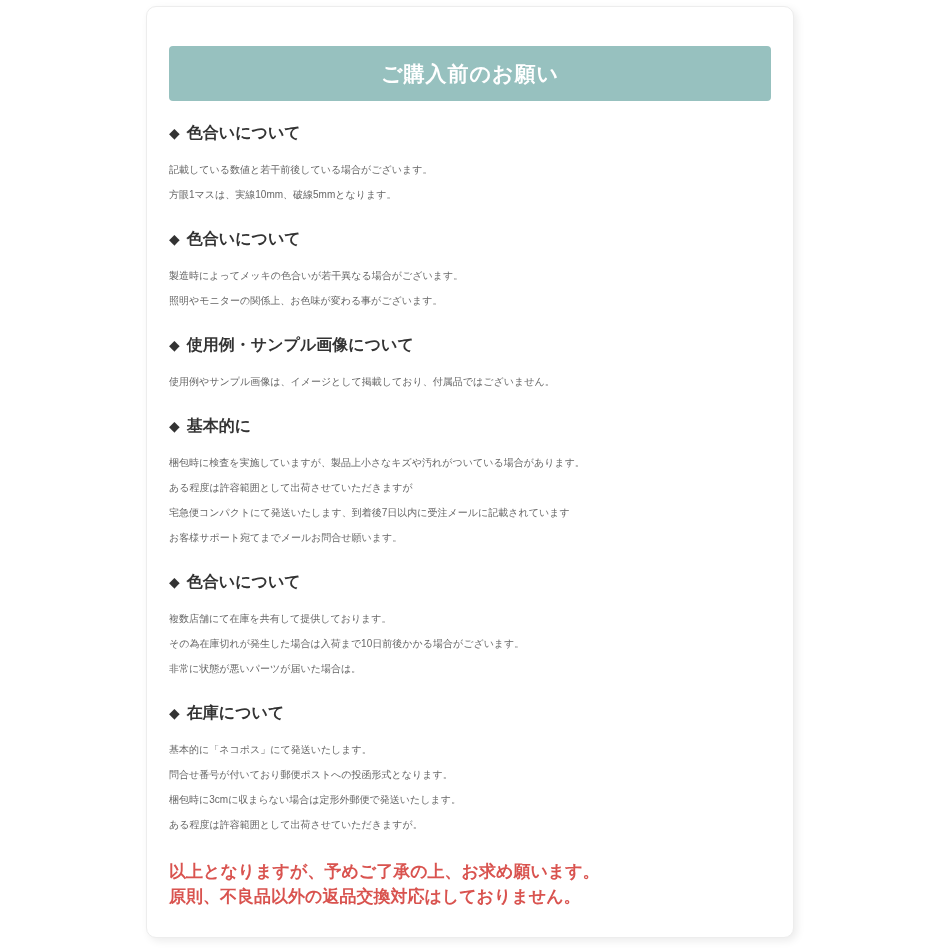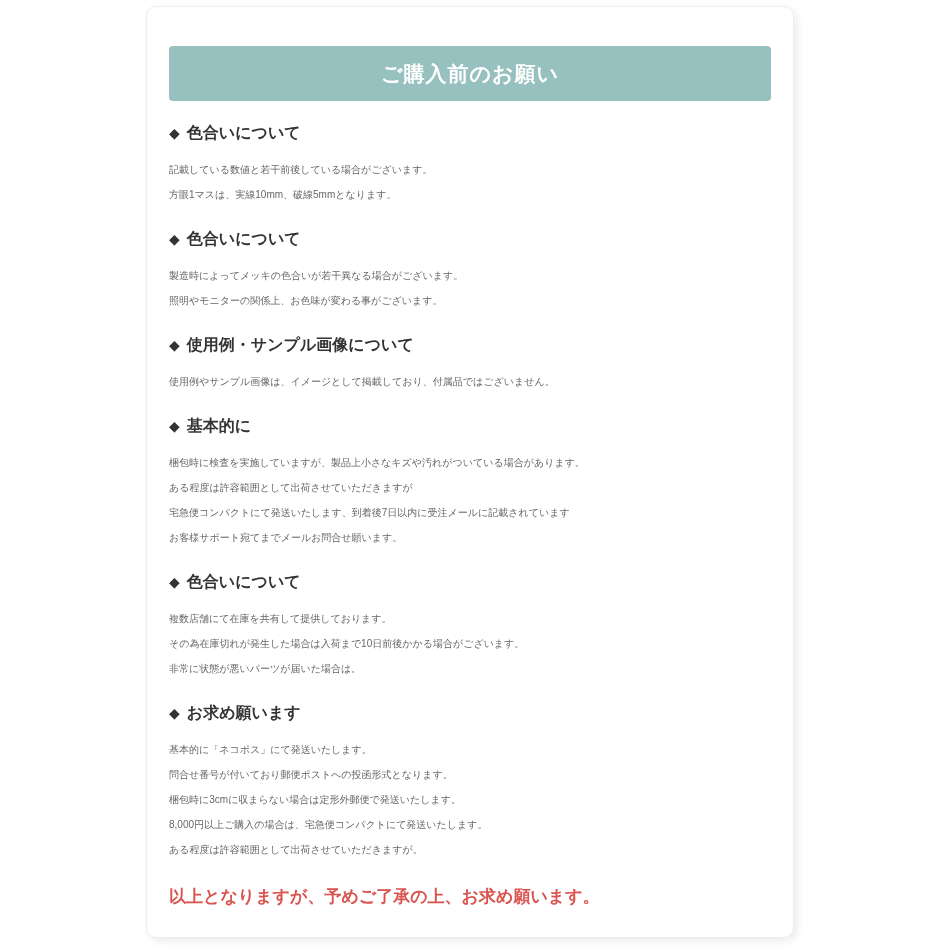--- a/index.html
+++ b/index.html
@@ -94,25 +94,25 @@
   </div>
 
   <div class="section">
     <h2 class="section-heading"><span class="bullet">◆</span><span>色合いについて</span></h2>
     <p>複数店舗にて在庫を共有して提供しております。</p>
     <p>その為在庫切れが発生した場合は入荷まで10日前後かかる場合がございます。</p>
     <p>非常に状態が悪いパーツが届いた場合は。</p>
   </div>
 
   <div class="section">
-    <h2 class="section-heading"><span class="bullet">◆</span><span>お求め願います</span></h2>
+    <h2 class="section-heading"><span class="bullet">◆</span><span>在庫について</span></h2>
     <p>基本的に「ネコポス」にて発送いたします。</p>
     <p>問合せ番号が付いており郵便ポストへの投函形式となります。</p>
     <p>梱包時に3cmに収まらない場合は定形外郵便で発送いたします。</p>
-    <p>8,000円以上ご購入の場合は、宅急便コンパクトにて発送いたします。</p>
     <p>ある程度は許容範囲として出荷させていただきますが。</p>
   </div>
 
   <div class="warning">
     <p>以上となりますが、予めご了承の上、お求め願います。</p>
+    <p>原則、不良品以外の返品交換対応はしておりません。</p>
   </div>
 
 </div>
 
 </body></html>

